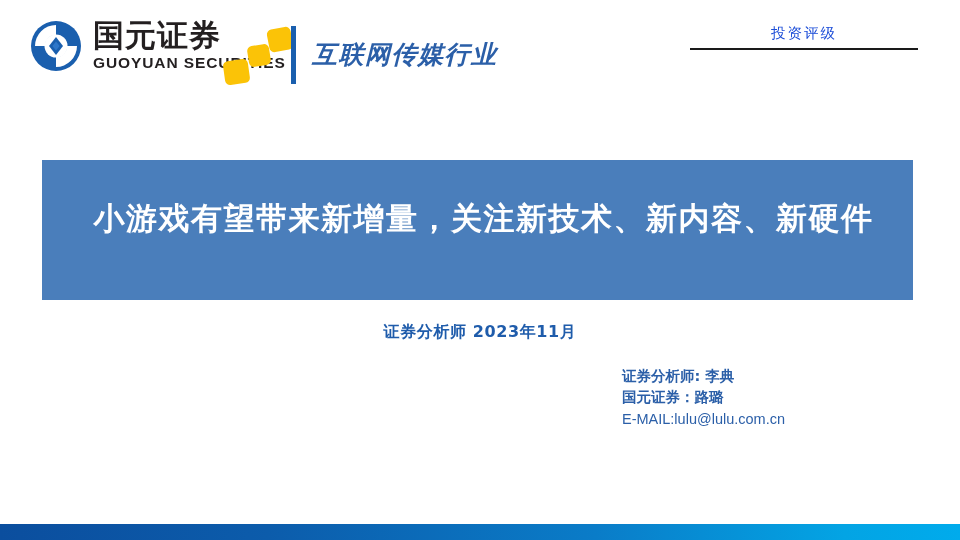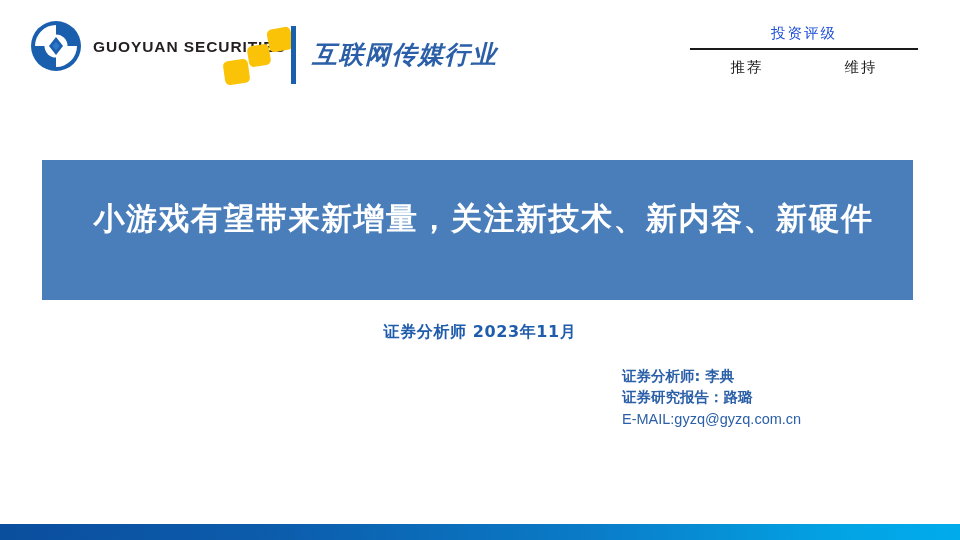--- a/index.html
+++ b/index.html
@@ -209,49 +209,46 @@
       <svg width="56" height="56" viewBox="0 0 56 56" aria-hidden="true">
         <circle cx="28" cy="28" r="25" fill="#1a5fae"></circle>
         <path d="M28 7 A21 21 0 0 0 7 28 L17 28 A11 11 0 0 1 28 17 Z" fill="#ffffff"></path>
         <path d="M28 49 A21 21 0 0 0 49 28 L39 28 A11 11 0 0 1 28 39 Z" fill="#ffffff"></path>
         <circle cx="28" cy="28" r="11.5" fill="#ffffff"></circle>
         <path d="M28 19 L35 28 L28 37 L21 28 Z" fill="#1a5fae"></path>
         <path d="M28 23.5 L31.6 28 L28 32.5 L24.4 28 Z" fill="#2e77c9"></path>
       </svg>
     </div>
     <div id="logo-wordmark">
+      <div id="logo-cn">国元证券</div>
       <div id="logo-en">GUOYUAN SECURITIES</div>
     </div>
   </div>
 
   <div id="logo-sparks">
     <div class="spark s1"></div>
     <div class="spark s2"></div>
     <div class="spark s3"></div>
   </div>
 
   <div id="header-divider"></div>
 
   <div id="industry-label">互联网传媒行业</div>
 
   <div id="rating-box">
     <div id="rating-title">投资评级</div>
     <div id="rating-rule"></div>
-    <div id="rating-values">
-      <div class="rating-value">推荐</div>
-      <div class="rating-value">维持</div>
-    </div>
   </div>
 </div>
 
 <div id="title-banner">
   <div id="banner-title">小游戏有望带来新增量，关注新技术、新内容、新硬件</div>
 </div>
 
 <div id="report-date">证券分析师 2023年11月</div>
 
 <div id="analysts">
   <div class="analyst-name">证券分析师: 李典</div>
-  <div class="analyst-name">证券研究报告：路璐</div>
-  <div class="analyst-line">E-MAIL:gyzq@gyzq.com.cn</div>
+  <div class="analyst-name">国元证券：路璐</div>
+  <div class="analyst-line">E-MAIL:lulu@lulu.com.cn</div>
 </div>
 
 <div id="footer-bar"></div>
 
 </body></html>

